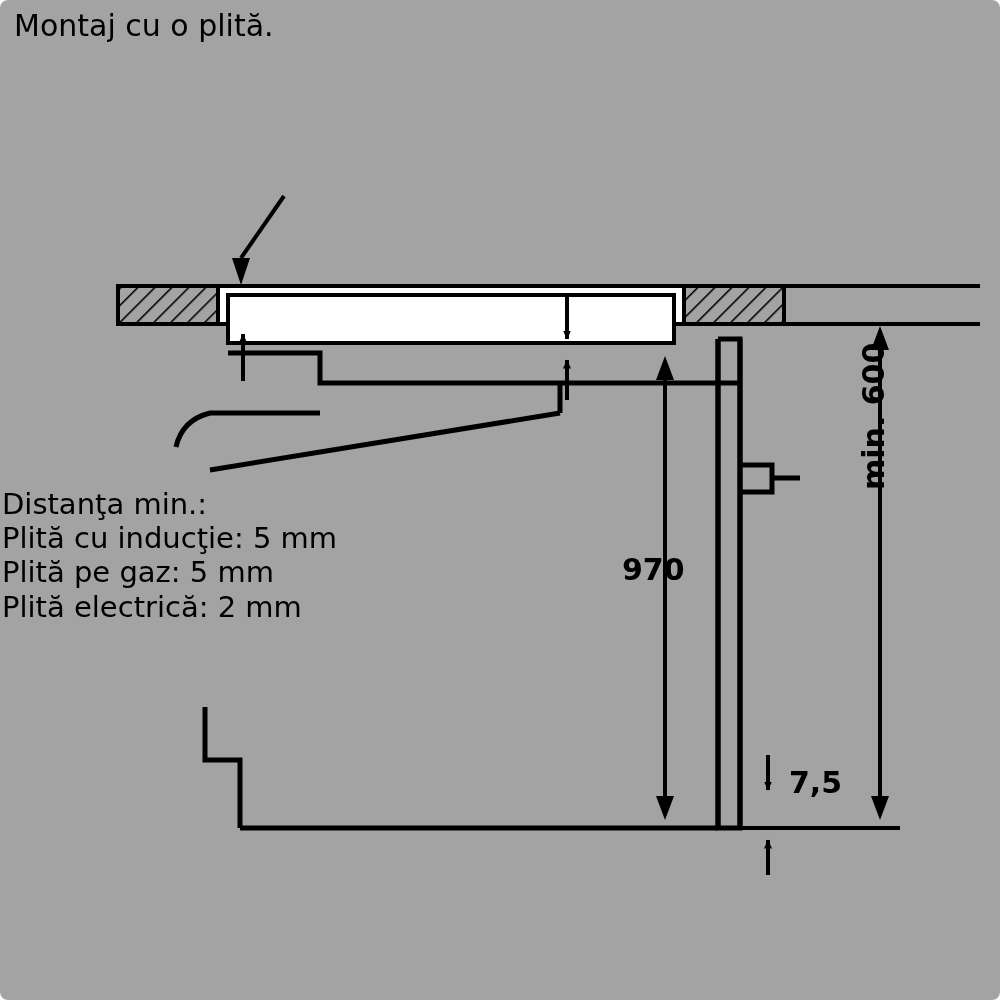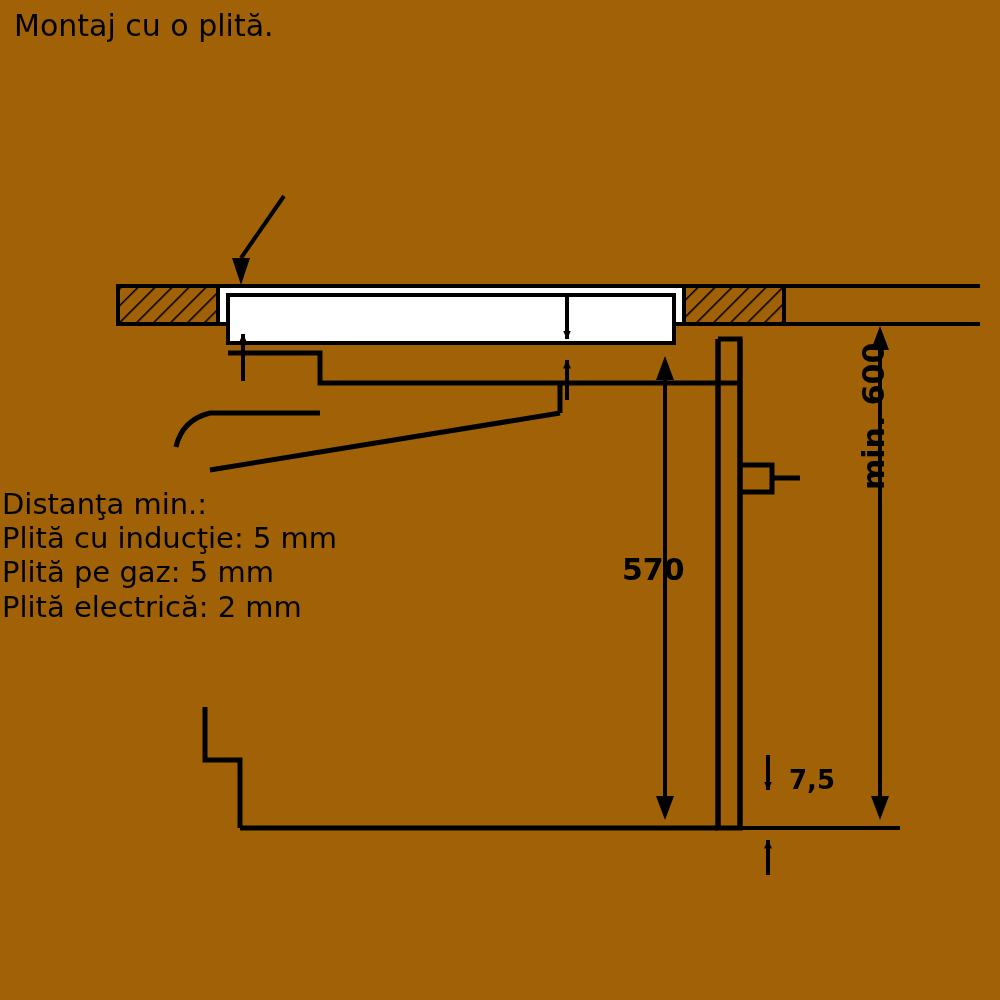--- a/index.html
+++ b/index.html
@@ -4,24 +4,25 @@
 <style>
   html, body {
     margin: 0;
     padding: 0;
     background: #ffffff;
   }
   #page {
     position: relative;
     width: 1000px;
     height: 1000px;
-    background: #a16207;
+    background: #a3a3a3;
     font-family: "DejaVu Sans", "Liberation Sans", sans-serif;
     color: #000000;
     overflow: hidden;
+    border-radius: 8px;
   }
   .txt {
     position: absolute;
     color: #000;
     white-space: pre;
     line-height: 1.18;
   }
   #title {
     left: 14px;
     top: 8px;
@@ -39,21 +40,21 @@
   }
   #label-570 {
     left: 622px;
     top: 552px;
     font-size: 30px;
     font-weight: bold;
   }
   #label-75 {
     left: 789px;
     top: 765px;
-    font-size: 26px;
+    font-size: 30px;
     font-weight: bold;
     text-align: right;
   }
   #label-min600 {
     left: 856px;
     top: 490px;
     font-size: 30px;
     font-weight: bold;
     transform: rotate(-90deg);
     transform-origin: left top;
@@ -78,21 +79,21 @@
 <div id="page">
 
   <div class="txt" id="title">Montaj cu o plită.</div>
 
 
   <div class="txt" id="dist-block">Distanţa min.:
 Plită cu inducţie: 5 mm
 Plită pe gaz: 5 mm
 Plită electrică: 2 mm</div>
 
-  <div class="txt" id="label-570">570</div>
+  <div class="txt" id="label-570">970</div>
 
   <div class="txt" id="label-75">7,5</div>
 
   <div class="txt" id="label-min600">min. 600</div>
 
 
   <svg id="drawing" viewBox="0 0 1000 1000">
     <defs>
       <pattern id="hatch" width="12" height="12" patternTransform="rotate(45)" patternUnits="userSpaceOnUse">
         <line x1="0" y1="0" x2="0" y2="12" stroke="#000" stroke-width="3"></line>

